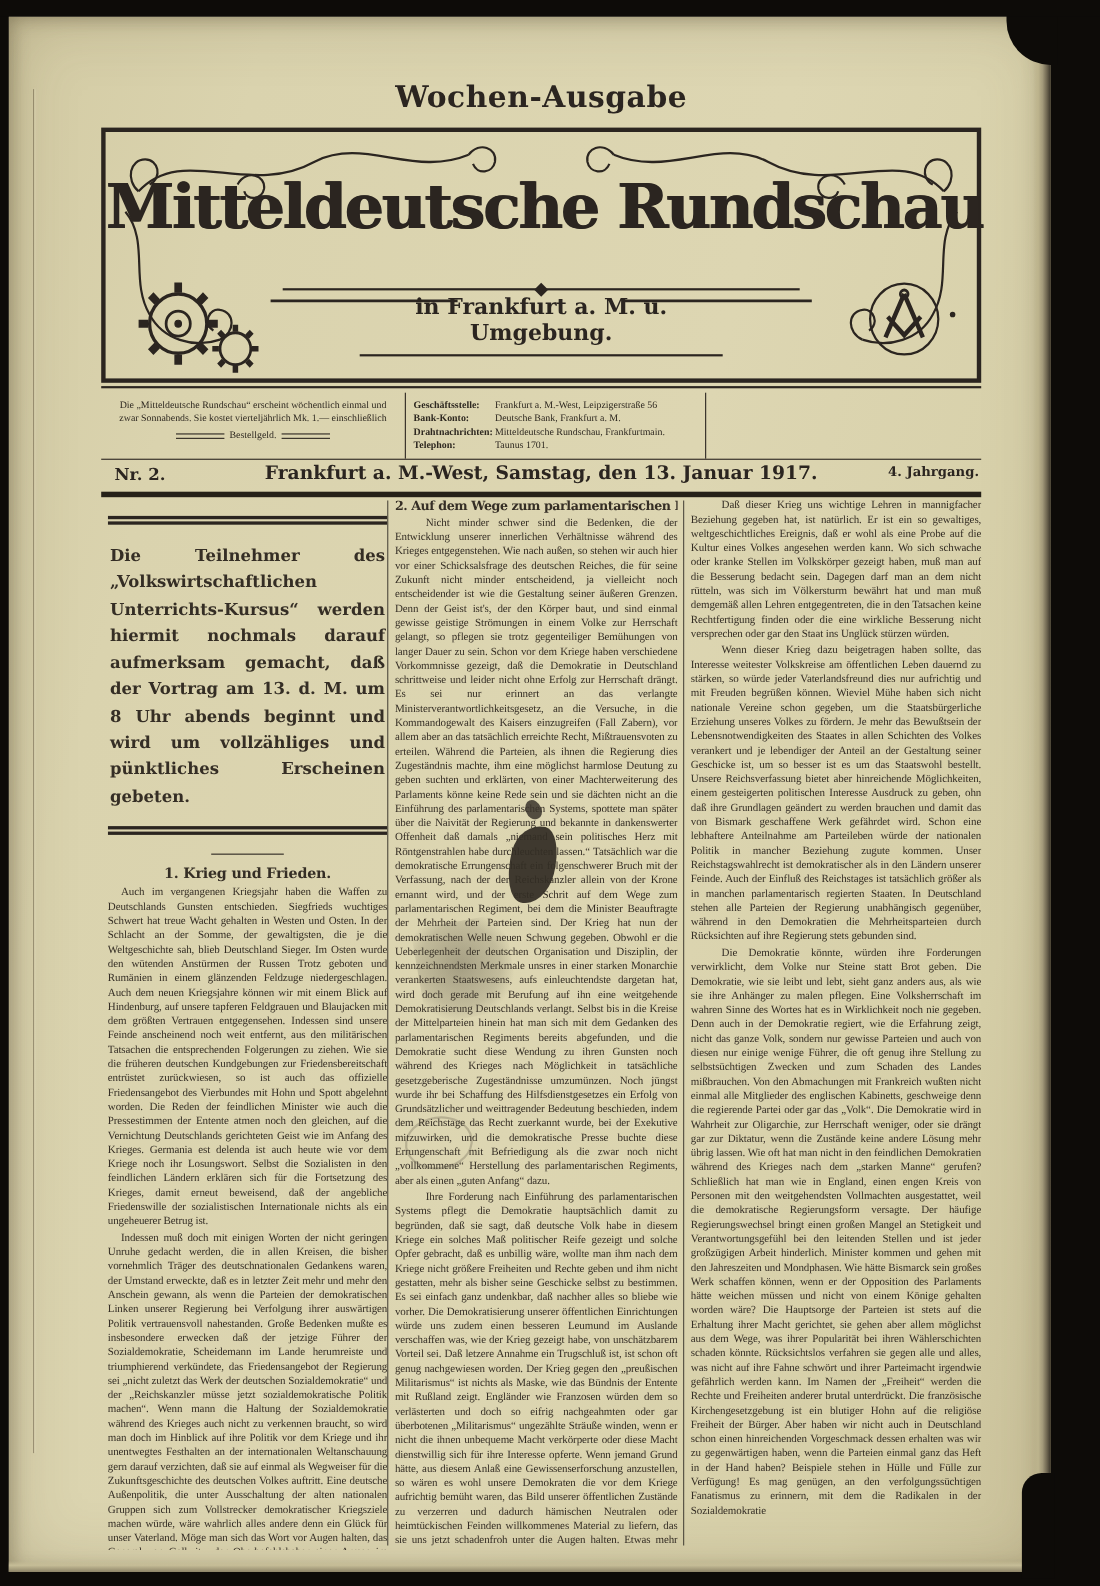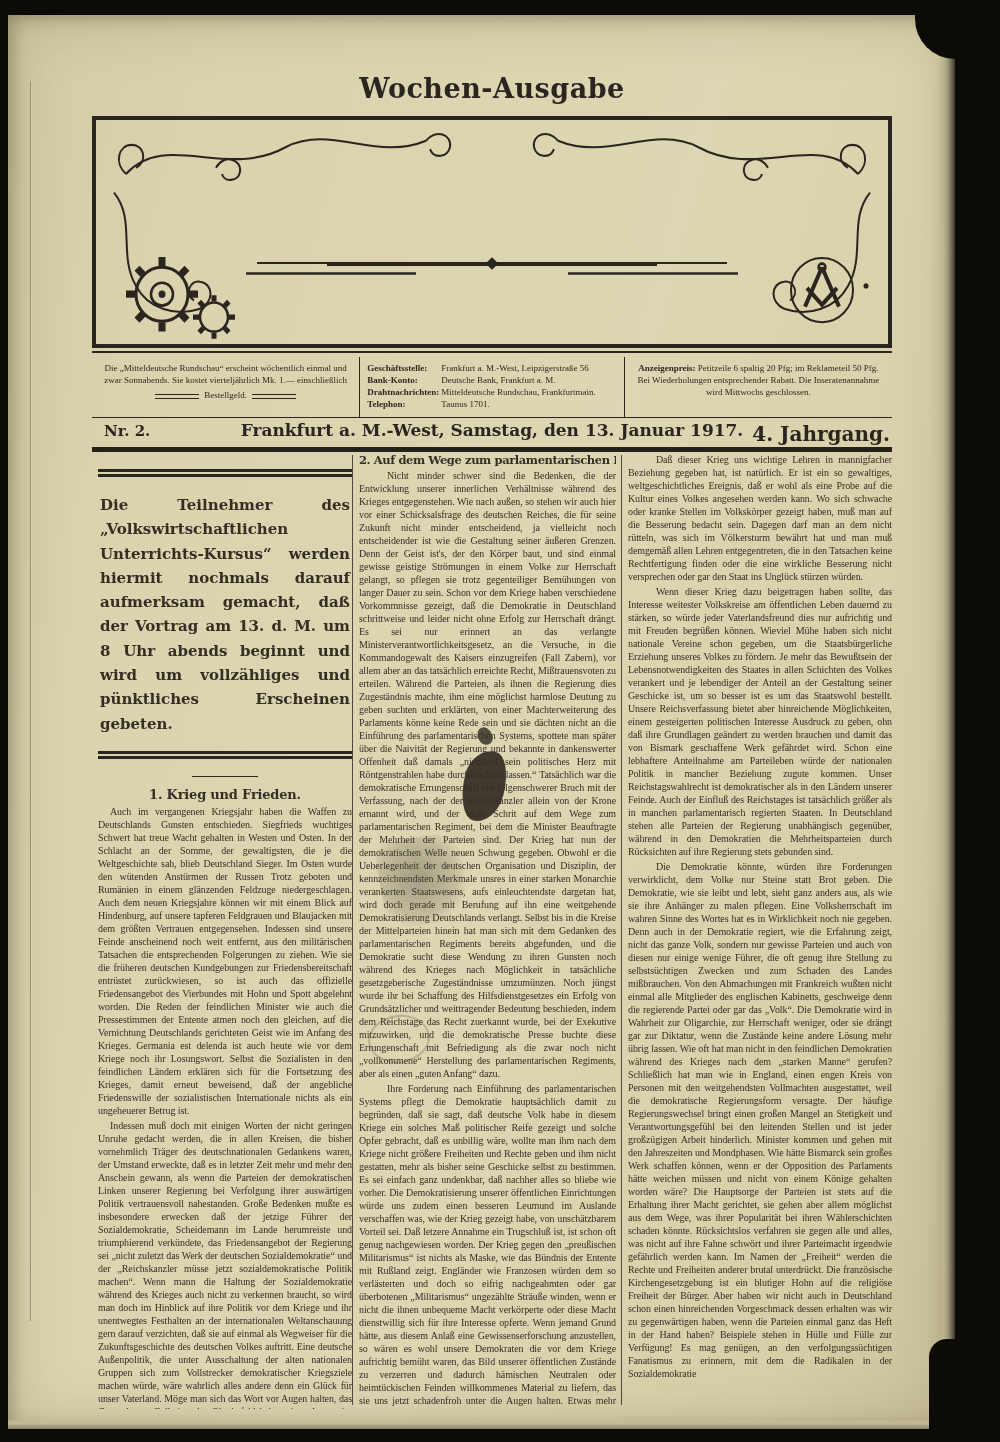--- a/index.html
+++ b/index.html
@@ -85,21 +85,21 @@
   .info-mid .val{flex:1;}
   .info-right{width:262px;text-align:center;}
   .info-right .lbl{font-weight:bold;}
   
   .dateline{
     position:absolute;left:84px;top:405px;width:800px;height:24px;
     font-family:"DejaVu Serif",serif;font-weight:bold;
   }
   .dateline .issue{position:absolute;left:12px;top:2px;font-size:15px;}
   .dateline .center{position:absolute;left:0;width:100%;text-align:center;top:0;font-size:17px;}
-  .dateline .vol{position:absolute;right:2px;top:2px;font-size:20px;text-align:center;}
+  .dateline .vol{position:absolute;right:2px;top:2px;font-size:12px;text-align:center;}
   .heavy-rule{
     position:absolute;left:84px;top:432px;width:800px;height:5px;background:#262118;
   }
   
   .col{
     position:absolute;top:438px;height:956px;overflow:hidden;
     font-size:10px;line-height:13px;color:#352e25;text-align:justify;
     letter-spacing:-.1px;
   }
   .col-1{left:90px;width:254px;}
@@ -195,25 +195,27 @@
 
       <g transform="translate(726,164)" stroke="#2b2520" fill="none">
         <circle r="31" stroke-width="2"></circle>
         <path d="M0,-22 L-17,16 M0,-22 L17,16" stroke-width="4"></path>
         <path d="M-15,-2 L0,14 L15,-2" stroke-width="4"></path>
         <circle cy="-22" r="3.5" stroke-width="2.5"></circle>
       </g>
       <circle cx="770" cy="160" r="2.5" fill="#2b2520"></circle>
     </svg>
 
+    <div class="mast-title">Mitteldeutsche Rundschau</div>
 
     <div class="mast-sub">
       <div class="mast-sub-rule">
         <span class="diamond"></span>
       </div>
+      <h4>in Frankfurt a. M. u. Umgebung.</h4>
       <div class="bottom-rule"></div>
     </div>
   </div>
   <div class="mastbox-underline"></div>
 
   <div class="info-row">
     <div class="info-cell info-left">
       <span>Die „Mitteldeutsche Rundschau“ erscheint wöchentlich einmal und zwar Sonnabends. Sie kostet vierteljährlich Mk. 1.— einschließlich</span><br>
       <span class="bestell"><span>Bestellgeld.</span></span>
     </div>
@@ -228,25 +230,20 @@
       </div>
       <div class="row">
         <span class="lbl">Drahtnachrichten:</span>
         <span class="val">Mitteldeutsche Rundschau, Frankfurtmain.</span>
       </div>
       <div class="row">
         <span class="lbl">Telephon:</span>
         <span class="val">Taunus 1701.</span>
       </div>
     </div>
-    <div class="info-cell info-right">
-      <span class="lbl">Anzeigenpreis:</span>
-      <span>Petitzeile 6 spaltig 20 Pfg; im Reklameteil 50 Pfg.</span><br>
-      <span>Bei Wiederholungen entsprechender Rabatt.  Die Inseratenannahme wird Mittwochs geschlossen.</span>
-    </div>
   </div>
 
   <div class="dateline">
     <span class="issue">Nr. 2.</span>
     <span class="center">Frankfurt a. M.-West, Samstag, den 13. Januar 1917.</span>
     <span class="vol">4. Jahrgang.</span>
   </div>
   <div class="heavy-rule"></div>
 
   <div class="col-sep sep-1"></div>

